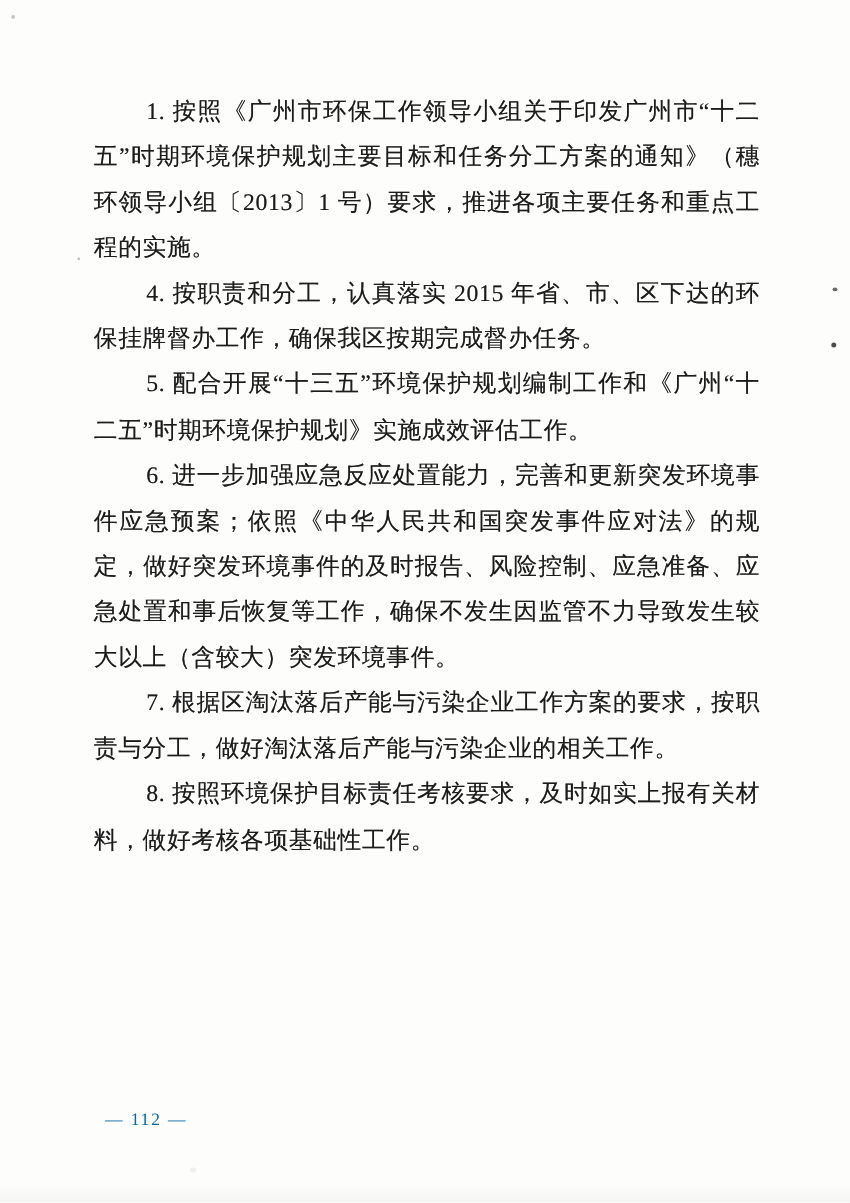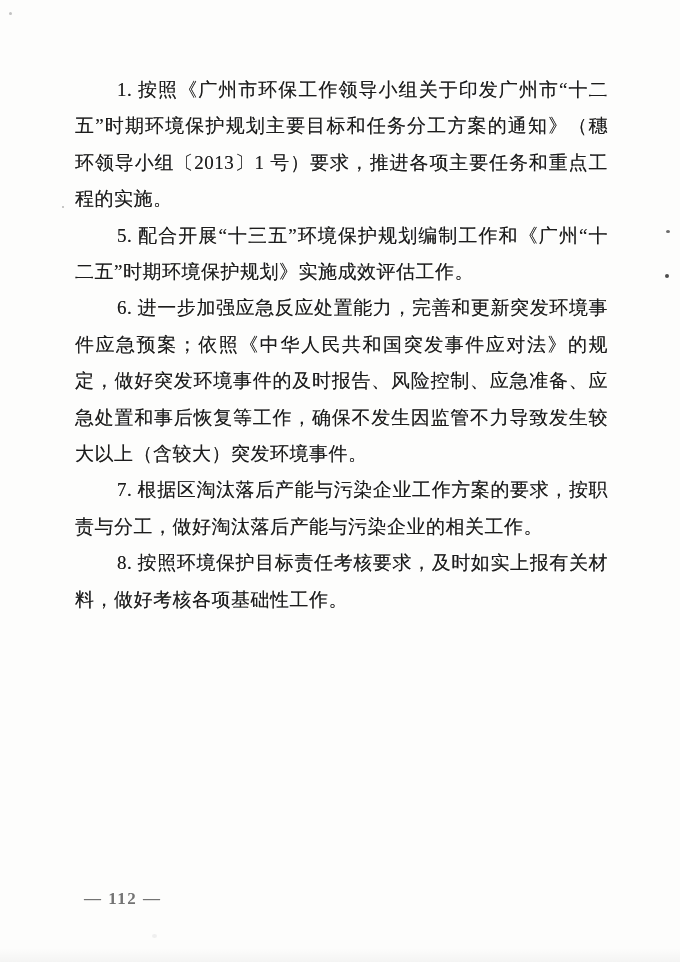--- a/index.html
+++ b/index.html
@@ -40,43 +40,43 @@
     text-align: justify;
     text-justify: inter-ideograph;
     word-break: break-all;
     
     text-shadow: 0 0 0.4px rgba(20,20,20,0.55);
   }
   .page-num {
     position: absolute;
     left: 84px;
     top: 889px;
-    font-size: 17px;
+    font-size: 14px;
     letter-spacing: 1.5px;
-    color: #737373;
-    font-weight: bold;
+    color: #0369a1;
   }
   .speck {
     position: absolute;
     border-radius: 50%;
     pointer-events: none;
   }
   .speck.s1 { left: 9px;  top: 12px;  width: 3px; height: 3px; background: #c2c2c2; }
   .speck.s2 { left: 62px; top: 206px; width: 2px; height: 2px; background: #b5b5b5; }
   .speck.s3 { left: 666px; top: 230px; width: 4px; height: 3px; background: #6b6b6b; }
   .speck.s4 { left: 665px; top: 274px; width: 4px; height: 4px; background: #4d4d4d; }
   .speck.s5 { left: 152px; top: 934px; width: 5px; height: 4px; background: #efefef; }
 </style>
 </head>
 <body>
 
 <div class="page">
 
   <div class="content">
     <p>1. 按照《广州市环保工作领导小组关于印发广州市“十二五”时期环境保护规划主要目标和任务分工方案的通知》（穗环领导小组〔2013〕1 号）要求，推进各项主要任务和重点工程的实施。</p>
+    <p>4. 按职责和分工，认真落实 2015 年省、市、区下达的环保挂牌督办工作，确保我区按期完成督办任务。</p>
     <p>5. 配合开展“十三五”环境保护规划编制工作和《广州“十二五”时期环境保护规划》实施成效评估工作。</p>
     <p>6. 进一步加强应急反应处置能力，完善和更新突发环境事件应急预案；依照《中华人民共和国突发事件应对法》的规定，做好突发环境事件的及时报告、风险控制、应急准备、应急处置和事后恢复等工作，确保不发生因监管不力导致发生较大以上（含较大）突发环境事件。</p>
     <p>7. 根据区淘汰落后产能与污染企业工作方案的要求，按职责与分工，做好淘汰落后产能与污染企业的相关工作。</p>
     <p>8. 按照环境保护目标责任考核要求，及时如实上报有关材料，做好考核各项基础性工作。</p>
   </div>
 
   <div class="page-num">— 112 —</div>
 
   <div class="speck s1"></div>
   <div class="speck s2"></div>

